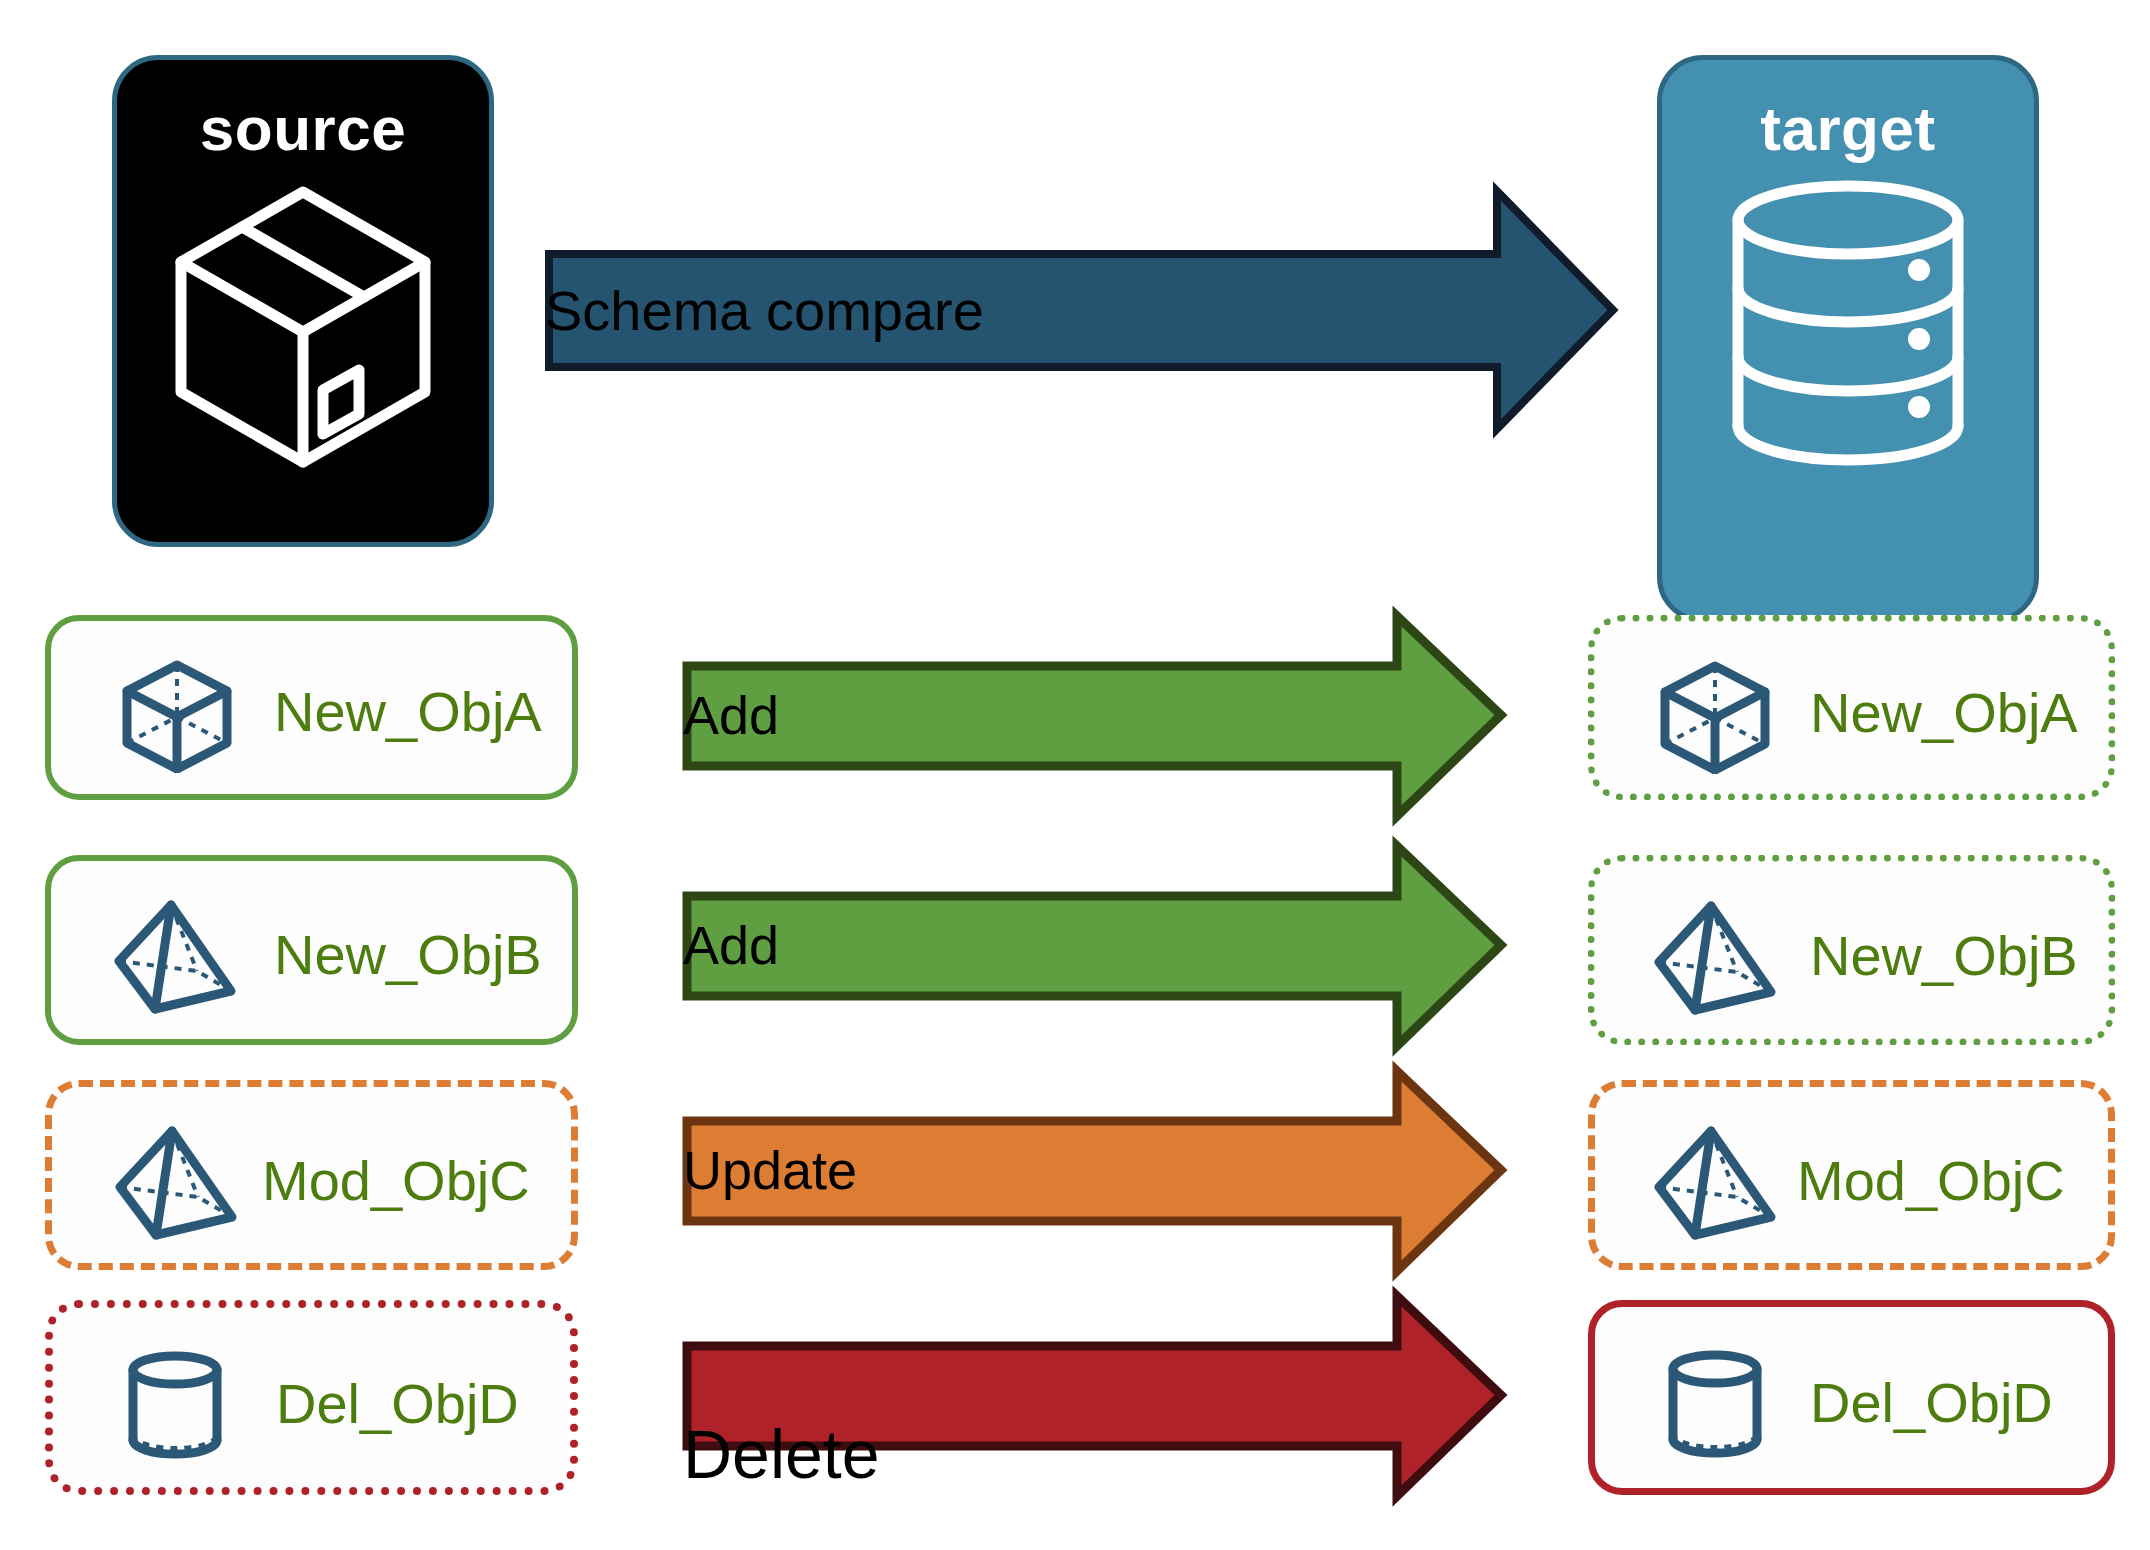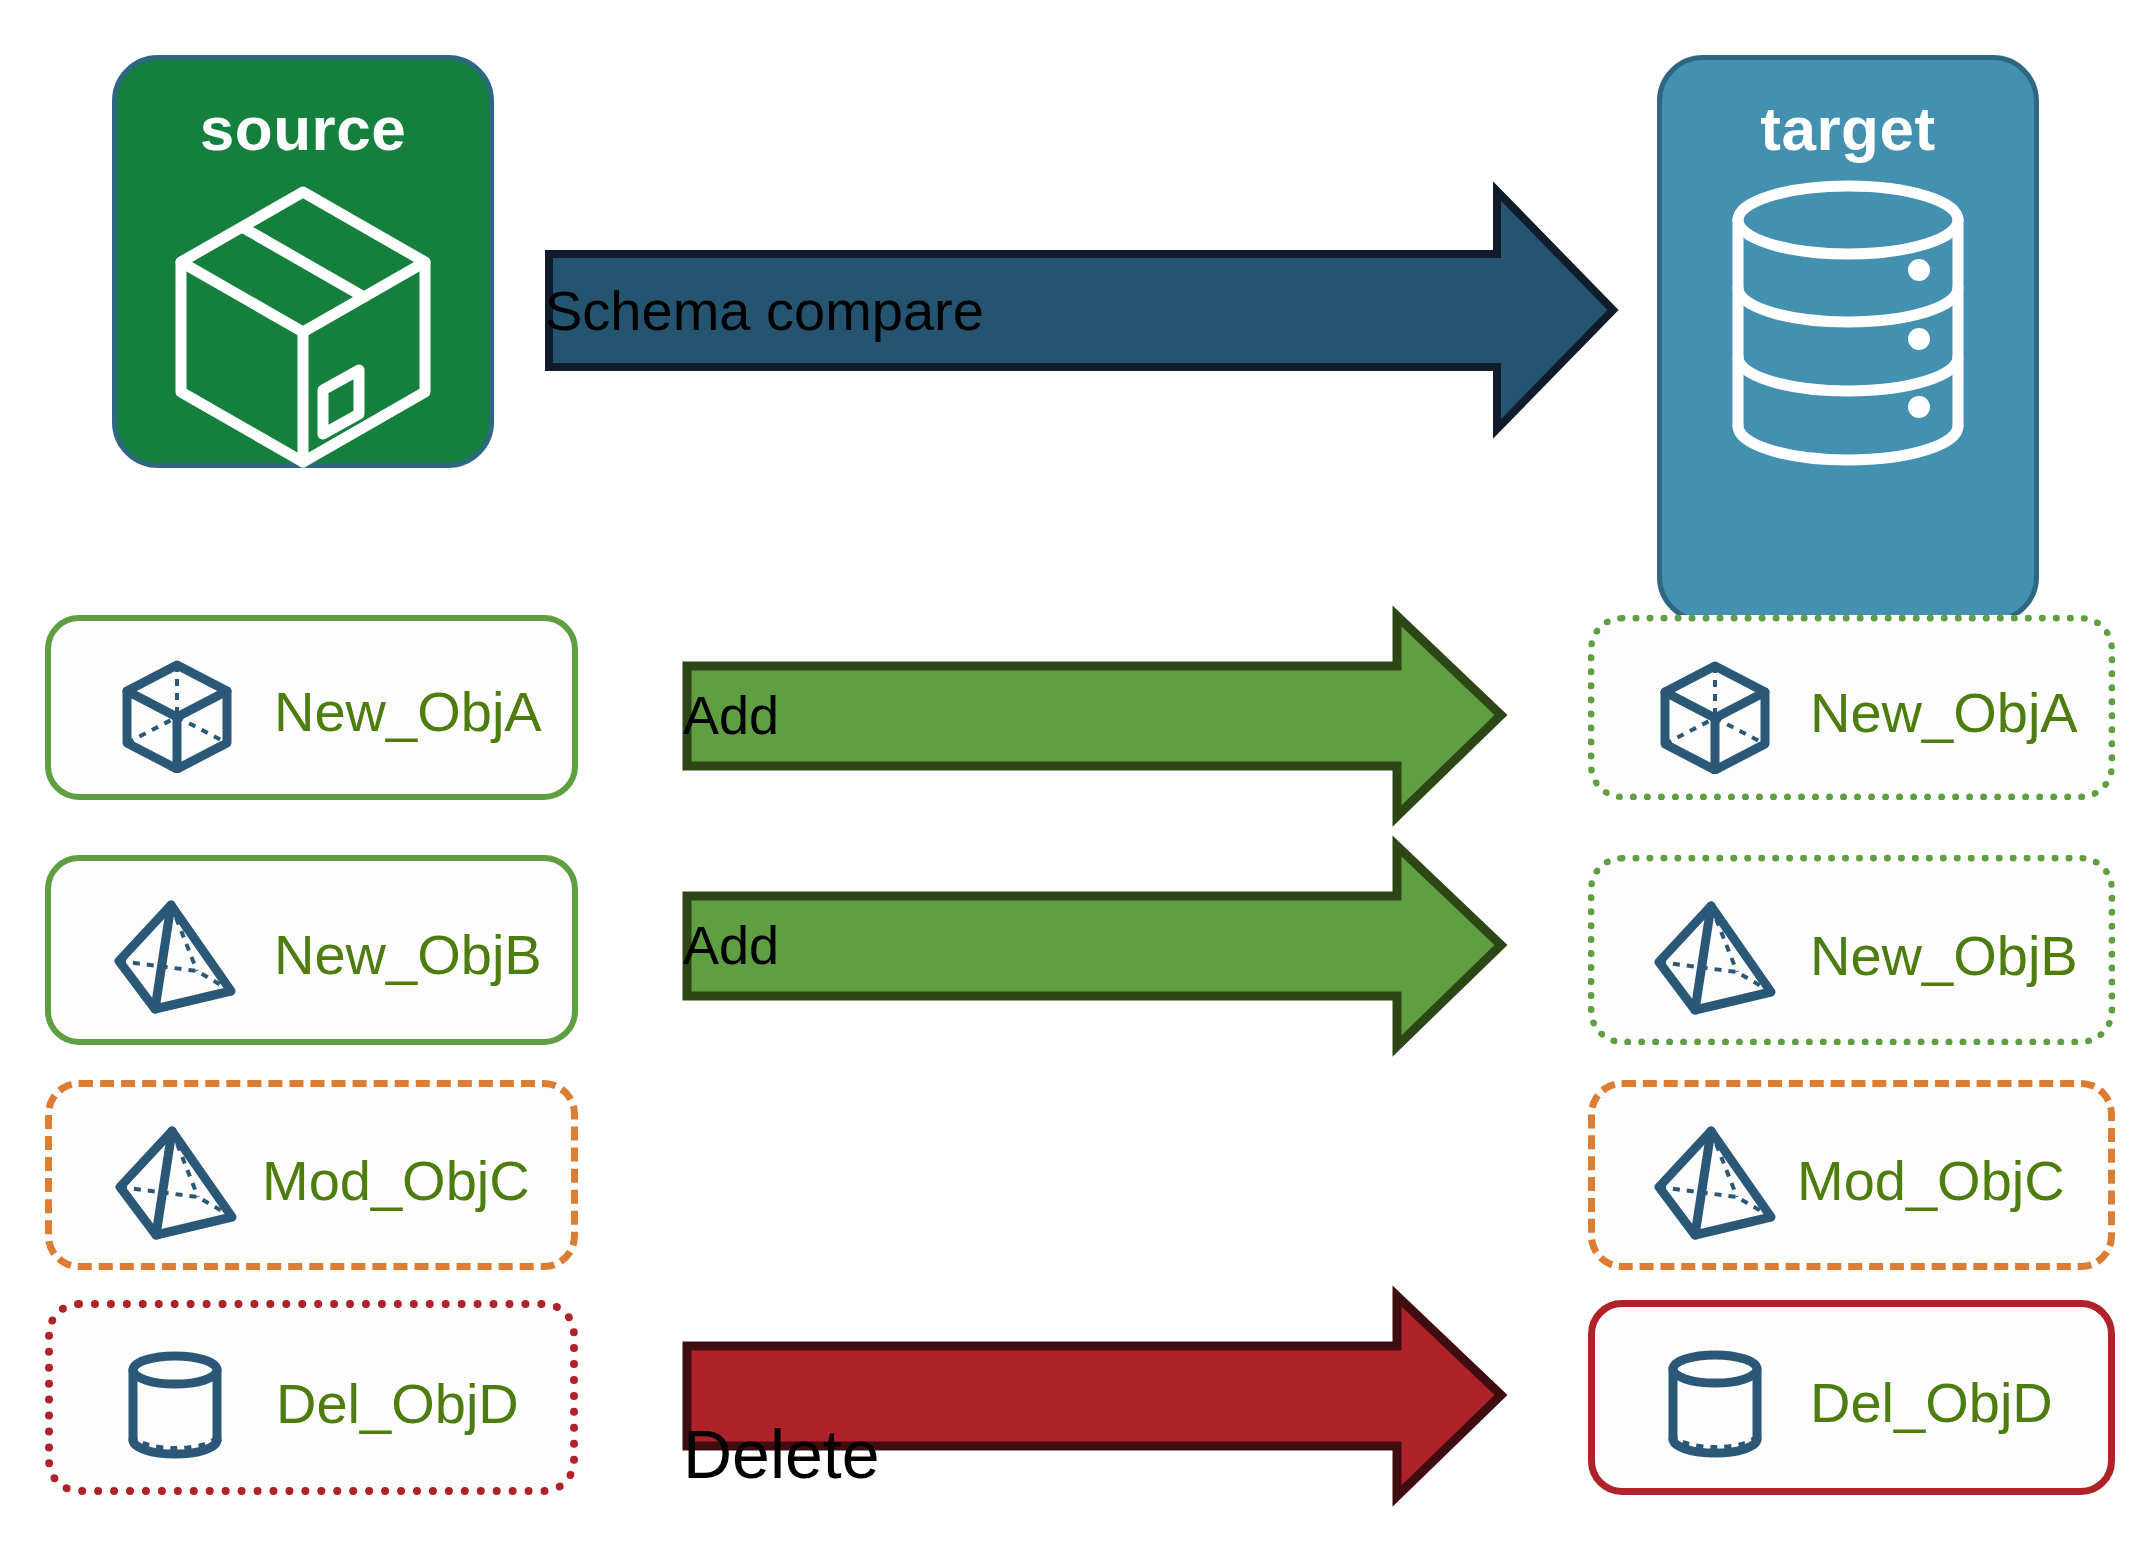--- a/index.html
+++ b/index.html
@@ -27,22 +27,22 @@
   .arrow{position:absolute;}
   .arrow svg{display:block;overflow:visible;}
   .arrow .arrow-label{position:absolute;left:0;right:0;
           color:#000000;white-space:nowrap;line-height:1;}
 </style>
 </head>
 <body>
 
 <div class="stage">
 
-  <div class="endpoint" style="left:112px;top:55px;width:382px;height:413px;
-              background:#15803d;border:5px solid #2d6781;">
+  <div class="endpoint" style="left:112px;top:55px;width:382px;height:492px;
+              background:#000000;border:5px solid #2d6781;">
     <div class="ep-title">source</div>
     <div class="ep-icon">
       <svg width="280" height="290" viewBox="0 0 280 290">
         <g fill="none" stroke="#ffffff" stroke-width="11" stroke-linejoin="round" stroke-linecap="round">
           <path d="M140 14 L262 84 L262 214 L140 284 L18 214 L18 84 Z"></path>
           <path d="M18 84 L140 154 L262 84"></path>
           <path d="M140 154 L140 284"></path>
           <path d="M79 49 L201 119"></path>
           <path d="M160 212 L196 192 L196 236 L160 256 Z"></path>
         </g>
@@ -171,20 +171,26 @@
         </g>
         <g fill="none" stroke="#2c5878" stroke-width="4" stroke-dasharray="7 7">
           <path d="M58 6 L84 72"></path>
           <path d="M6 62 L84 72 L118 92"></path>
         </g>
       </svg>
     </div>
     <div class="obj-label" style="left:210px;top:66px;">Mod_ObjC</div>
   </div>
 
+  <div class="arrow" style="left:683px;top:1065px;width:825px;height:212px;">
+    <svg width="825" height="212" viewBox="0 0 825 212">
+      <path d="M4 56 L714 56 L714 6 L818 105 L714 206 L714 156 L4 156 Z" fill="#dd7c33" stroke="#6b3511" stroke-width="9" stroke-linejoin="miter"></path>
+    </svg>
+    <div class="arrow-label" style="top:78px;font-size:54px;padding-right:100px;">Update</div>
+  </div>
 
   <div class="objbox" style="left:1588px;top:1080px;width:527px;height:190px;
               border:7px dashed #dd7c33;">
     <div class="obj-icon" style="left:58px;top:38px;width:126px;height:116px;">
       <svg width="126" height="116" viewBox="0 0 126 116">
         <g fill="none" stroke="#2c5878" stroke-width="9" stroke-linejoin="round" stroke-linecap="round">
           <path d="M58 6 L118 92 L42 110 L6 62 Z"></path>
           <path d="M58 6 L42 110"></path>
         </g>
         <g fill="none" stroke="#2c5878" stroke-width="4" stroke-dasharray="7 7">

